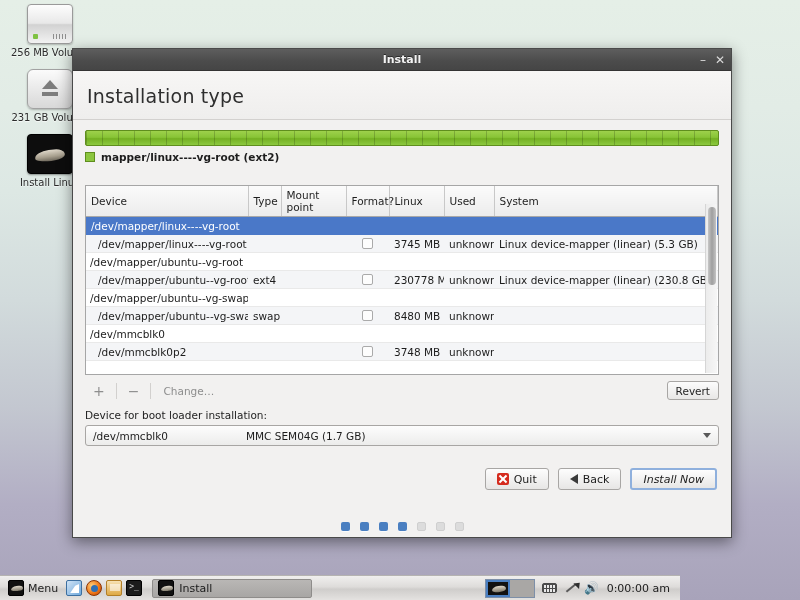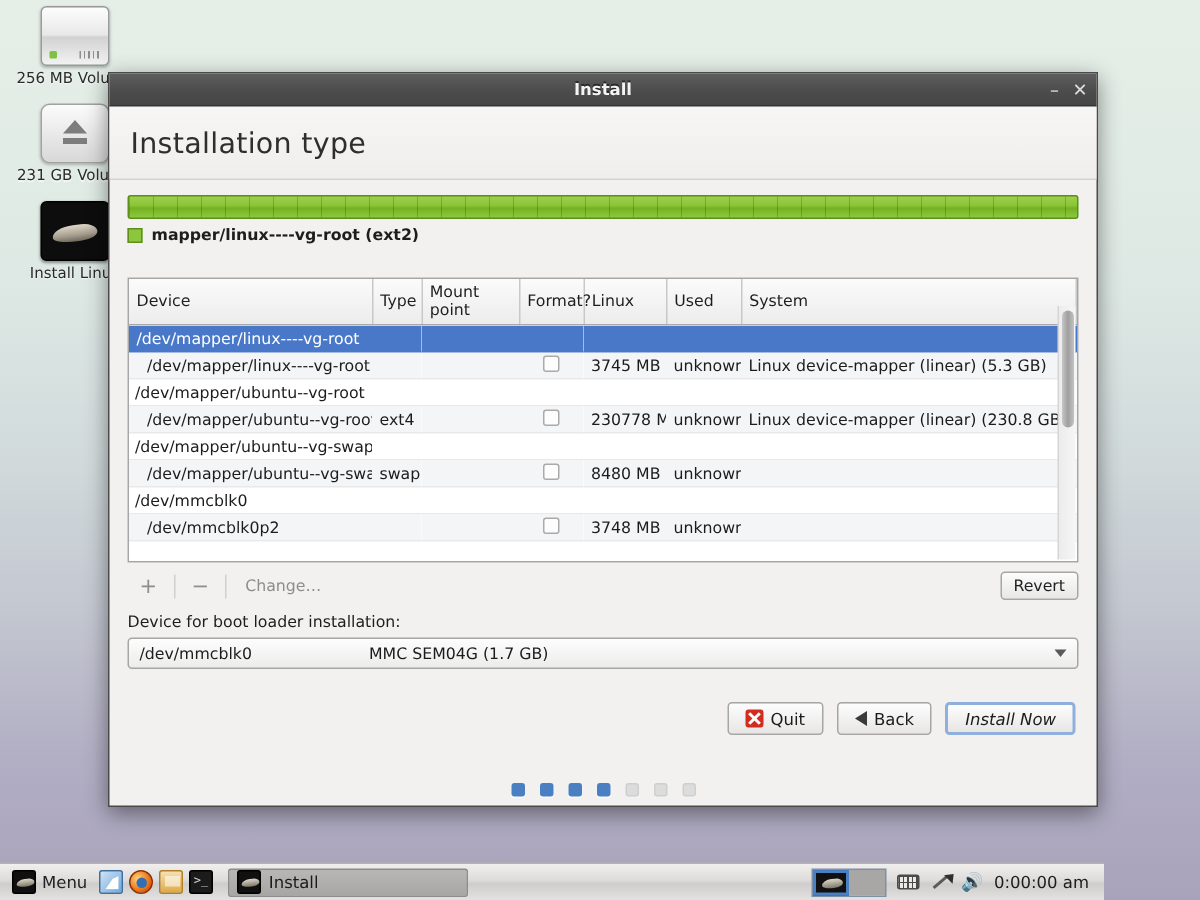--- a/index.html
+++ b/index.html
@@ -194,21 +194,21 @@
   }
 
   
   .dots{ display:flex; justify-content:center; gap:10px; margin-top:32px; }
   .dot{ width:9px;height:9px;border-radius:2px; }
   .dot.on{ background:#4a7fc1; box-shadow:0 1px 1px rgba(255,255,255,.7); }
   .dot.off{ background:#dcdcdc; border:1px solid #cfcfcf; }
 
   
   #taskbar{
-    position:absolute; left:0; bottom:0; width:736px; height:25px;
+    position:absolute; left:0; bottom:0; width:680px; height:25px;
     background:linear-gradient(to bottom,#f0efee 0%,#dedcda 45%,#cfcdcb 55%,#e4e2e0 100%);
     border-top:1px solid #b5b3b1;
     display:flex; align-items:center; padding:0 4px; gap:4px;
   }
   .tb-menu{ display:flex; align-items:center; gap:4px; padding:0 4px; cursor:default; }
   .tb-menu .lbl{ font-size:11px; color:#222; }
   .mini{ width:16px;height:16px; border-radius:2px; position:relative; }
   .mini.dark{ background:#101010; border:1px solid #000; }
   .mini.dark:after{
     content:"";position:absolute;left:2px;top:5px;width:12px;height:5px;

